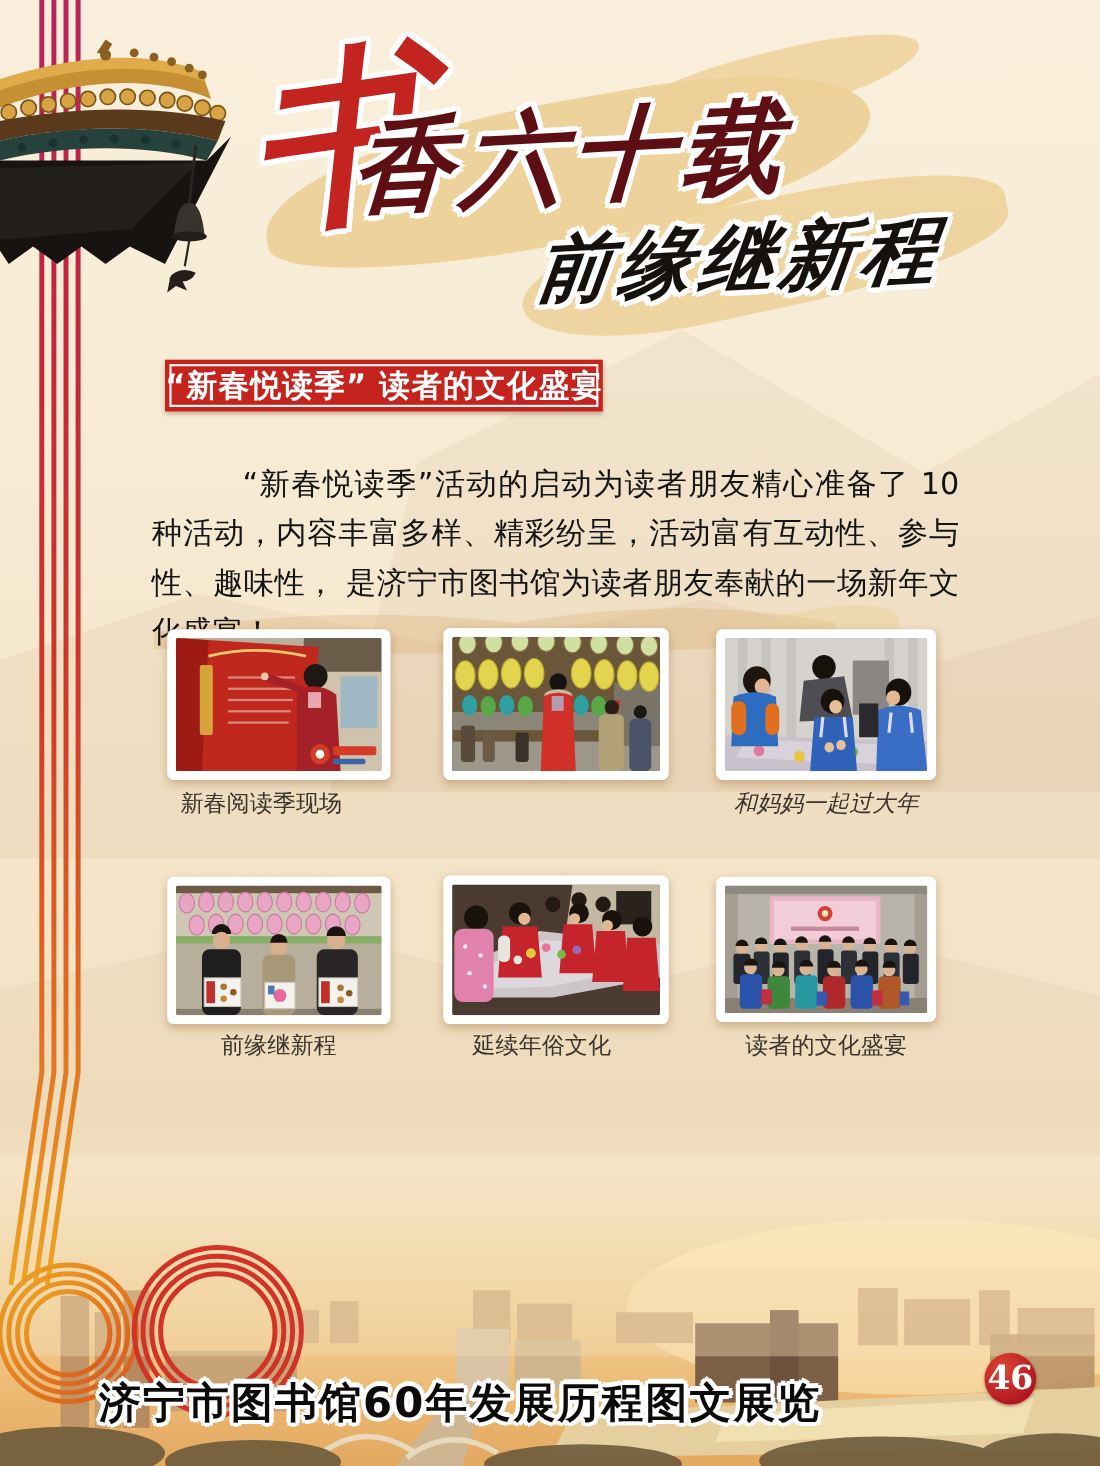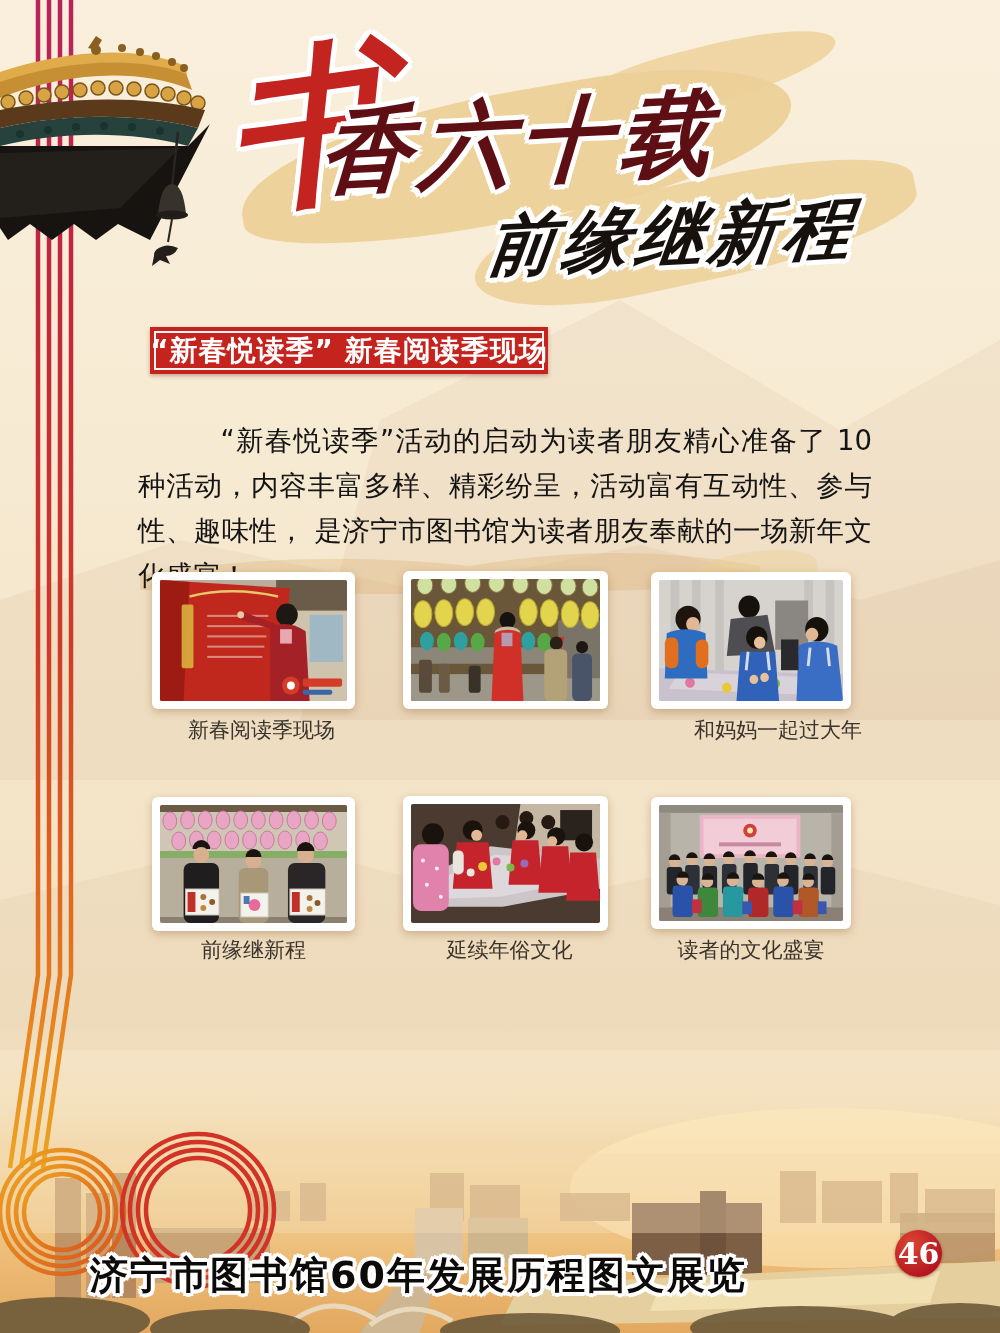--- a/index.html
+++ b/index.html
@@ -203,21 +203,21 @@
   <div class="swash sw1"></div>
   <div class="swash sw3"></div>
   <div class="swash sw2"></div>
   <div class="swash sw4"></div>
 
   <div class="abs t-shu outline-w">书</div>
   <div class="abs t-rest outline-w">香六十载</div>
   <div class="abs t-line2 outline-w">前缘继新程</div>
 
   <div class="abs banner">
-    <span>“新春悦读季” 新春阅读季现场</span>
+    <span>“新春悦读季” 读者的文化盛宴</span>
   </div>
 
   <p class="abs para">“新春悦读季”活动的启动为读者朋友精心准备了 10 种活动，内容丰富多样、精彩纷呈，活动富有互动性、参与性、趣味性， 是济宁市图书馆为读者朋友奉献的一场新年文化盛宴！</p>
 
   <div class="frame" style="left:152px;top:572px;width:203px;height:137px;">
     <div class="ph">
         <svg width="100%" height="100%" viewBox="0 0 190 118" preserveAspectRatio="none">
       <rect width="190" height="118" fill="#b9ad9c"></rect>
       <rect x="118" width="72" height="30" fill="#6b5c49"></rect>
       <rect x="118" y="30" width="72" height="88" fill="#cfc3ad"></rect>
@@ -524,24 +524,24 @@
               <rect x="34" y="96" width="10" height="14" fill="#c03040"></rect>
               <rect x="86" y="98" width="10" height="13" fill="#3858b0"></rect>
               <rect x="138" y="97" width="10" height="14" fill="#c03040"></rect>
               <rect x="164" y="98" width="9" height="13" fill="#3858b0"></rect>
             </g>
       </g>
     </svg>
       </div>
   </div>
 
-  <div class="cap" style="left:160px;top:716px;width:203px;">新春阅读季现场</div>
-  <div class="cap" style="left:678px;top:716px;width:200px;">和妈妈一起过大年</div>
+  <div class="cap" style="left:136px;top:716px;width:203px;">新春阅读季现场</div>
+  <div class="cap" style="left:651px;top:716px;width:200px;font-style:italic;">和妈妈一起过大年</div>
   <div class="cap" style="left:152px;top:936px;width:203px;">前缘继新程</div>
-  <div class="cap" style="left:407px;top:936px;width:205px;">延续年俗文化</div>
+  <div class="cap" style="left:390px;top:936px;width:205px;">延续年俗文化</div>
   <div class="cap" style="left:651px;top:936px;width:200px;">读者的文化盛宴</div>
 
   <div class="abs foot-title">济宁市图书馆60年发展历程图文展览</div>
   <div class="abs badge">
     <span>46</span>
   </div>
 
 </div>
 
 </body></html>

